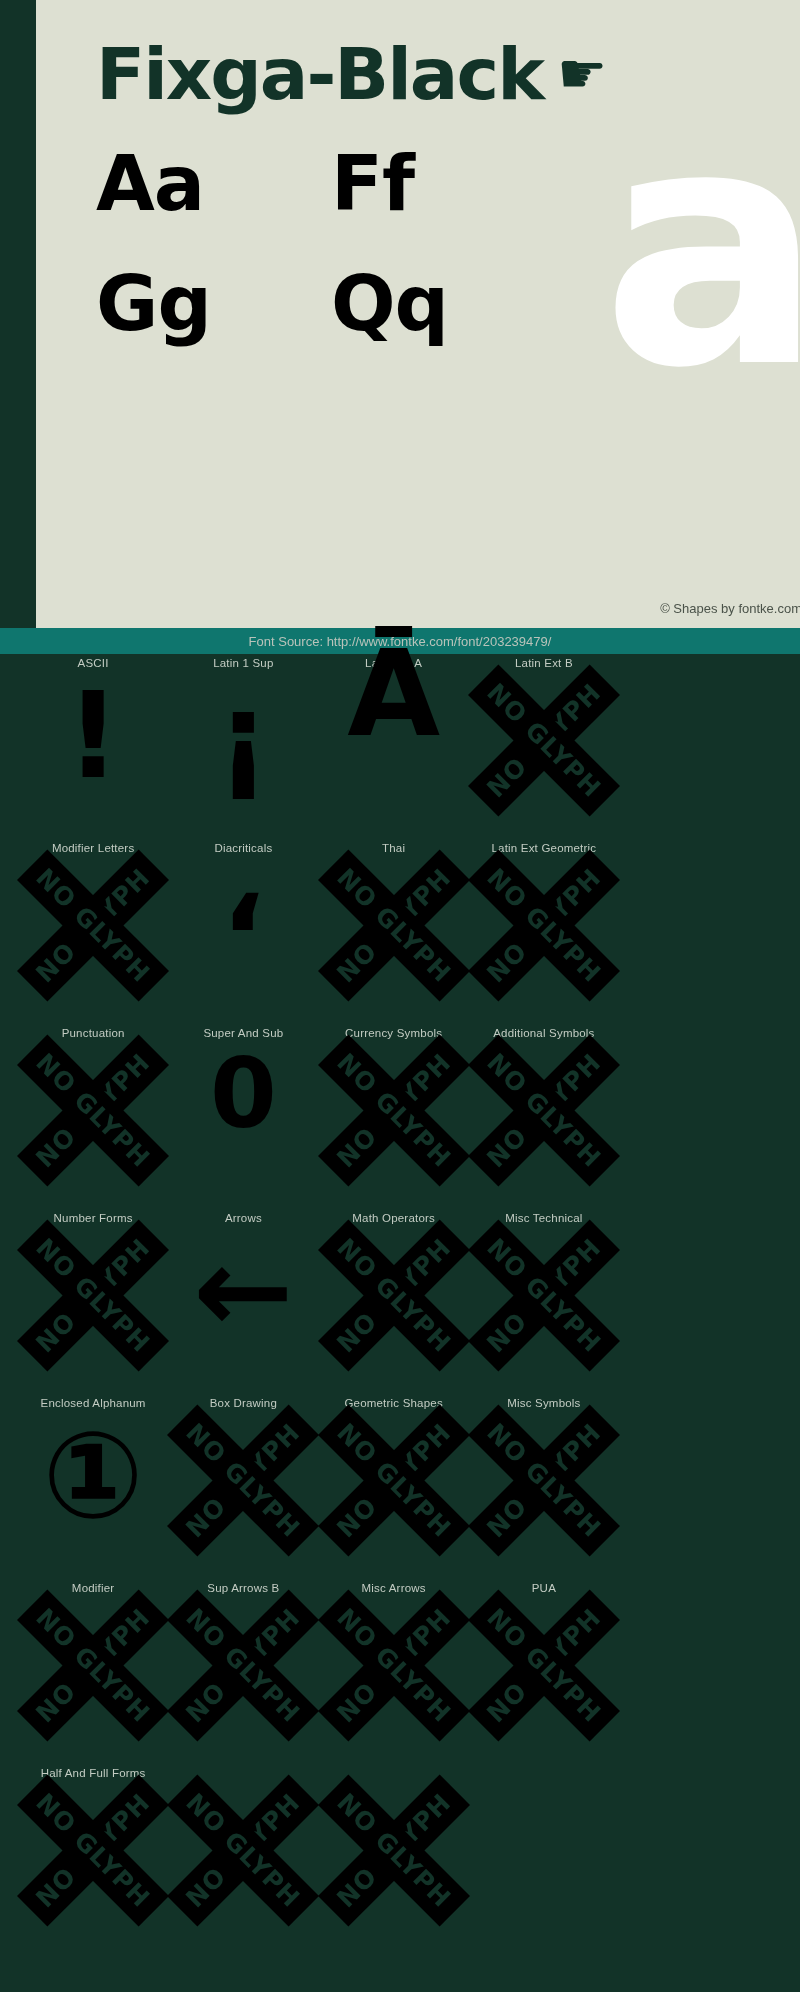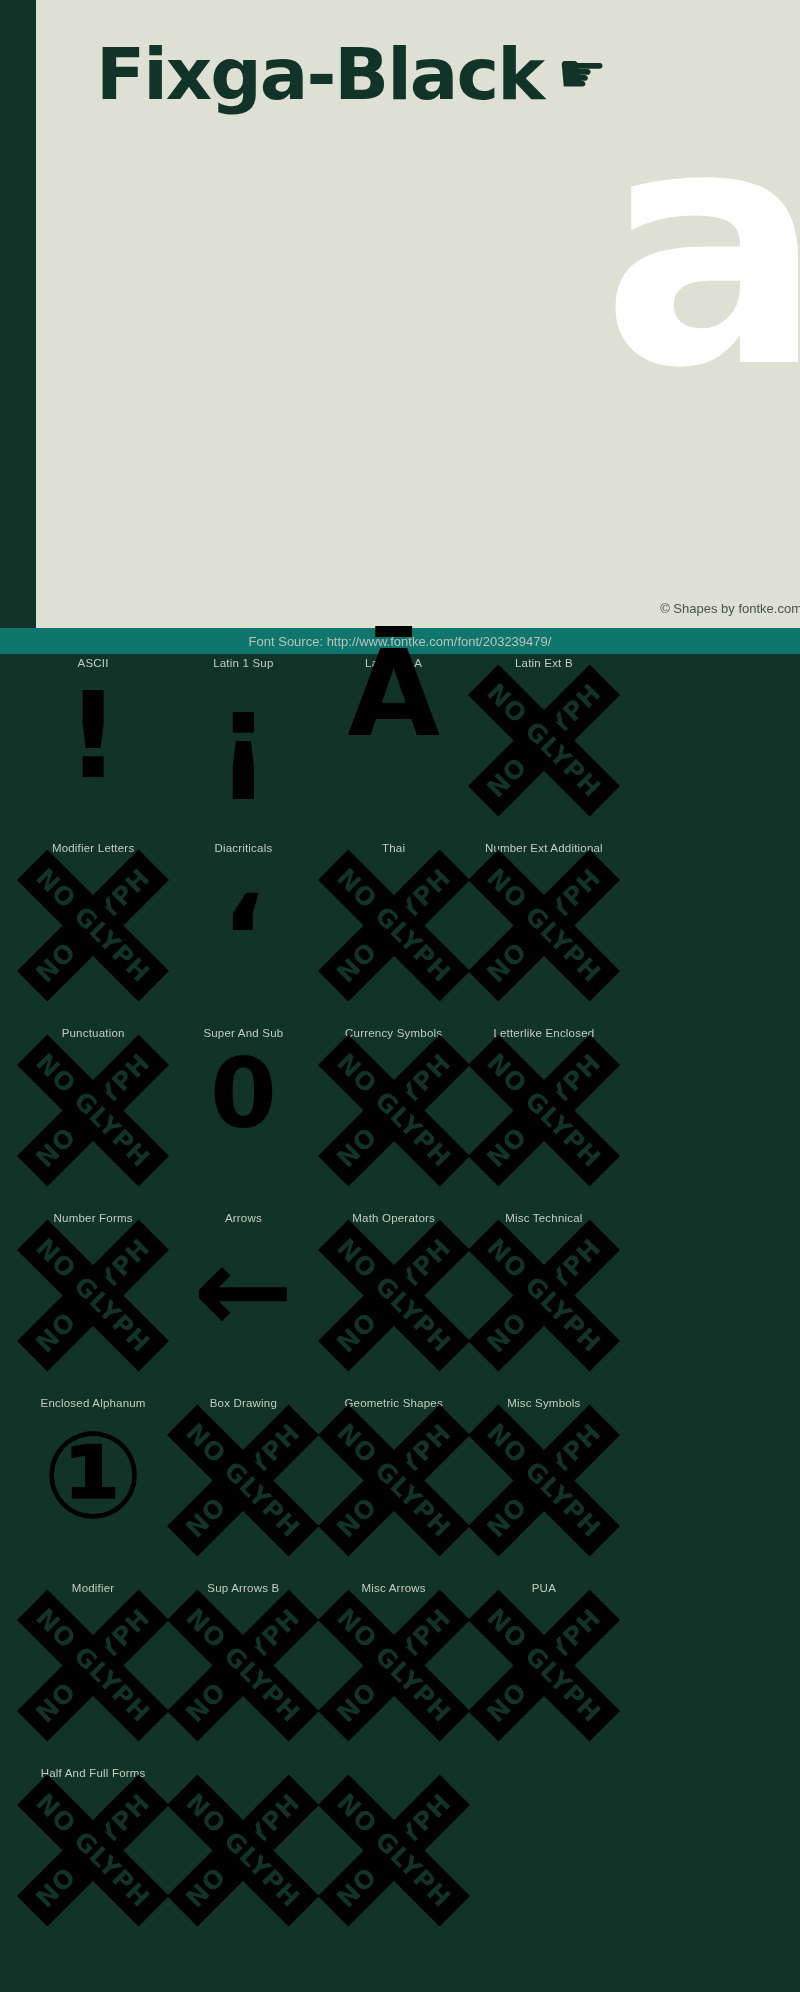--- a/index.html
+++ b/index.html
@@ -194,20 +194,30 @@
 <body>
 
 <div class="specimen-top">
 
   <div class="font-title">
     <span>Fixga-Black</span><span class="pointer-glyph">☛</span>
   </div>
 
   <div class="watermark-letter">a</div>
 
+  <div class="letter-pairs">
+    <div class="pair-row">
+      <div class="pair-cell">Aa</div>
+      <div class="pair-cell">Ff</div>
+    </div>
+    <div class="pair-row">
+      <div class="pair-cell">Gg</div>
+      <div class="pair-cell">Qq</div>
+    </div>
+  </div>
 
 
   <div class="design-credit">© Shapes by fontke.com</div>
 </div>
 
 <div class="source-bar">
   <span class="source-text">Font Source: http://www.fontke.com/font/203239479/</span>
 </div>
 
 <div class="glyph-grid" id="glyph-grid">
@@ -259,21 +269,21 @@
       <div class="glyph-cell">
         <div class="block-label">Thai</div>
         <div class="glyph-art">
           <div class="noglyph">
             <div class="bar b1">NO GLYPH</div>
             <div class="bar b2">NO GLYPH</div>
           </div>
         </div>
       </div>
       <div class="glyph-cell">
-        <div class="block-label">Number Ext Additional</div>
+        <div class="block-label">Latin Ext Geometric</div>
         <div class="glyph-art">
           <div class="noglyph">
             <div class="bar b1">NO GLYPH</div>
             <div class="bar b2">NO GLYPH</div>
           </div>
         </div>
       </div>
     </div>
     <div class="glyph-row">
       <div class="glyph-cell">
@@ -294,21 +304,21 @@
       <div class="glyph-cell">
         <div class="block-label">Currency Symbols</div>
         <div class="glyph-art">
           <div class="noglyph">
             <div class="bar b1">NO GLYPH</div>
             <div class="bar b2">NO GLYPH</div>
           </div>
         </div>
       </div>
       <div class="glyph-cell">
-        <div class="block-label">Letterlike Enclosed</div>
+        <div class="block-label">Additional Symbols</div>
         <div class="glyph-art">
           <div class="noglyph">
             <div class="bar b1">NO GLYPH</div>
             <div class="bar b2">NO GLYPH</div>
           </div>
         </div>
       </div>
     </div>
     <div class="glyph-row">
       <div class="glyph-cell">

